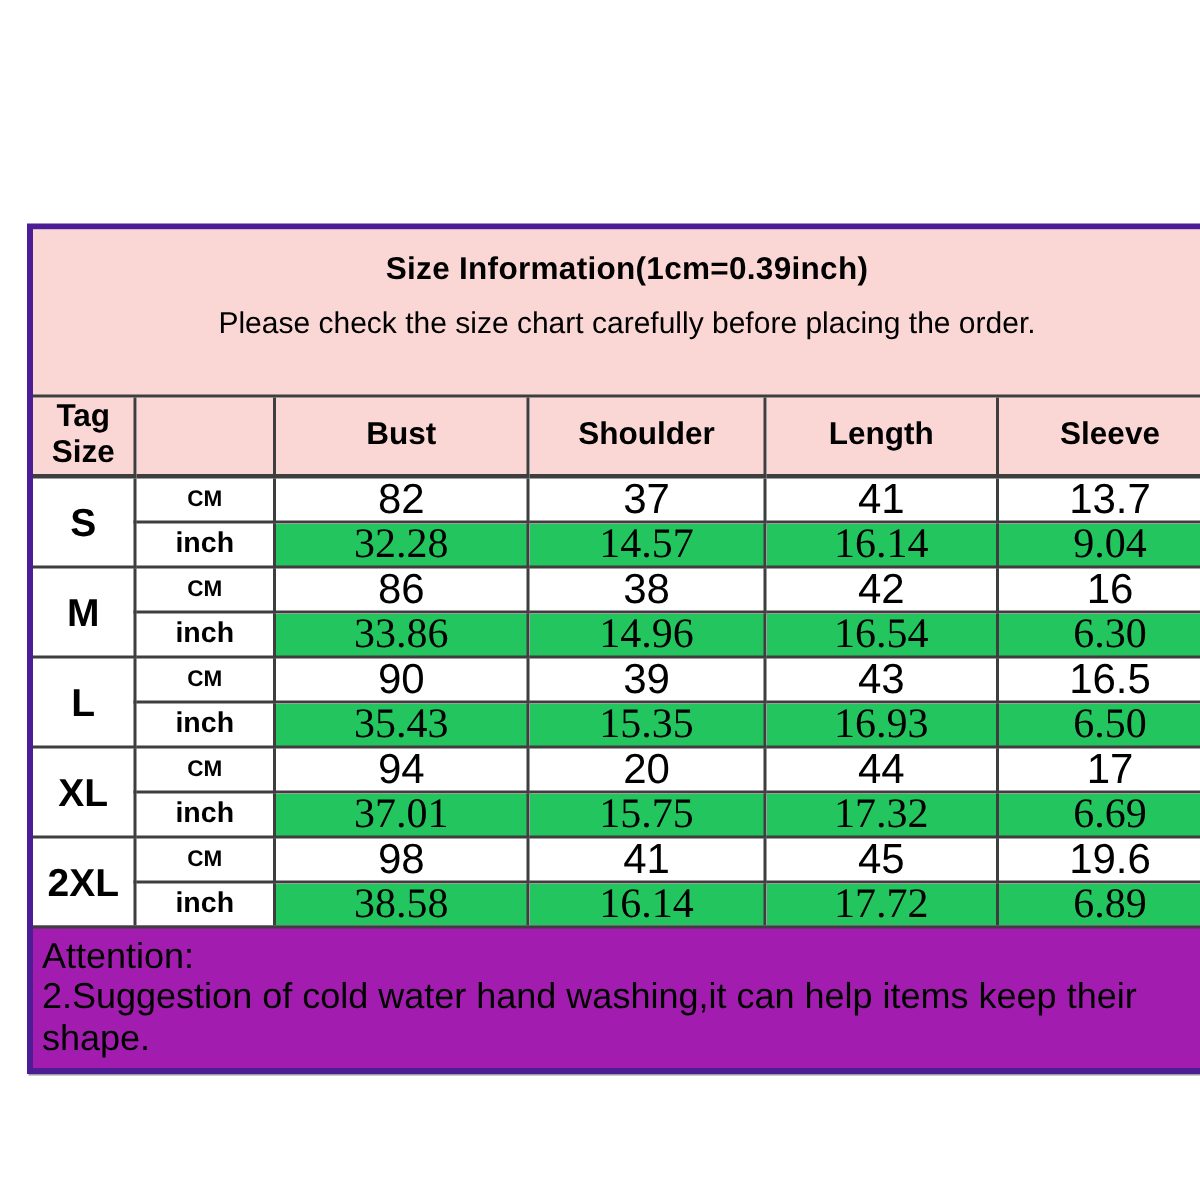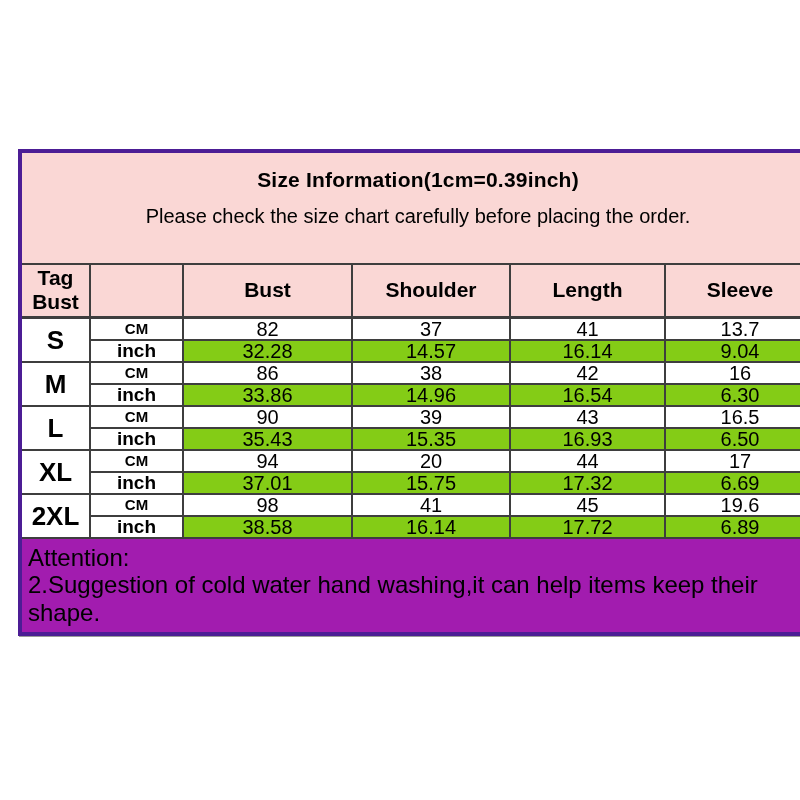--- a/index.html
+++ b/index.html
@@ -74,24 +74,24 @@
     font-weight: bold;
     line-height: 1;
   }
   td.unit-cell {
     font-weight: bold;
     line-height: 1;
   }
   tr.row-cm  td.unit-cell { font-size: 15px; margin-top: 36px; }
   tr.row-inch td.unit-cell { font-size: 19px; }
   td.val-cell {
-    font-size: 20px;
+    font-size: 28px;
     line-height: 1;
   }
-  tr.row-inch td.val-cell { background: #84cc16; }
+  tr.row-inch td.val-cell { background: #22c55e; font-family: Liberation Serif, serif; }
   
   .attention {
     background: #a21caf;
     border-top: 2px solid #3e3e3e;
     padding: 5px 0 6px 6px;
     font-size: 24px;
     line-height: 27.5px;
   }
 </style>
 </head>
@@ -109,21 +109,21 @@
       <colgroup>
         <col style="width:68px">
           <col style="width:93px">
           <col style="width:169px">
         <col style="width:158px">
           <col style="width:155px">
           <col style="width:149px">
       </colgroup>
       <thead>
         <tr>
-          <th>Tag Bust</th>
+          <th>Tag Size</th>
           <th></th>
           <th>Bust</th>
           <th>Shoulder</th>
           <th>Length</th>
           <th>Sleeve</th>
         </tr>
       </thead>
       <tbody>
 
         <tr class="row-cm">

